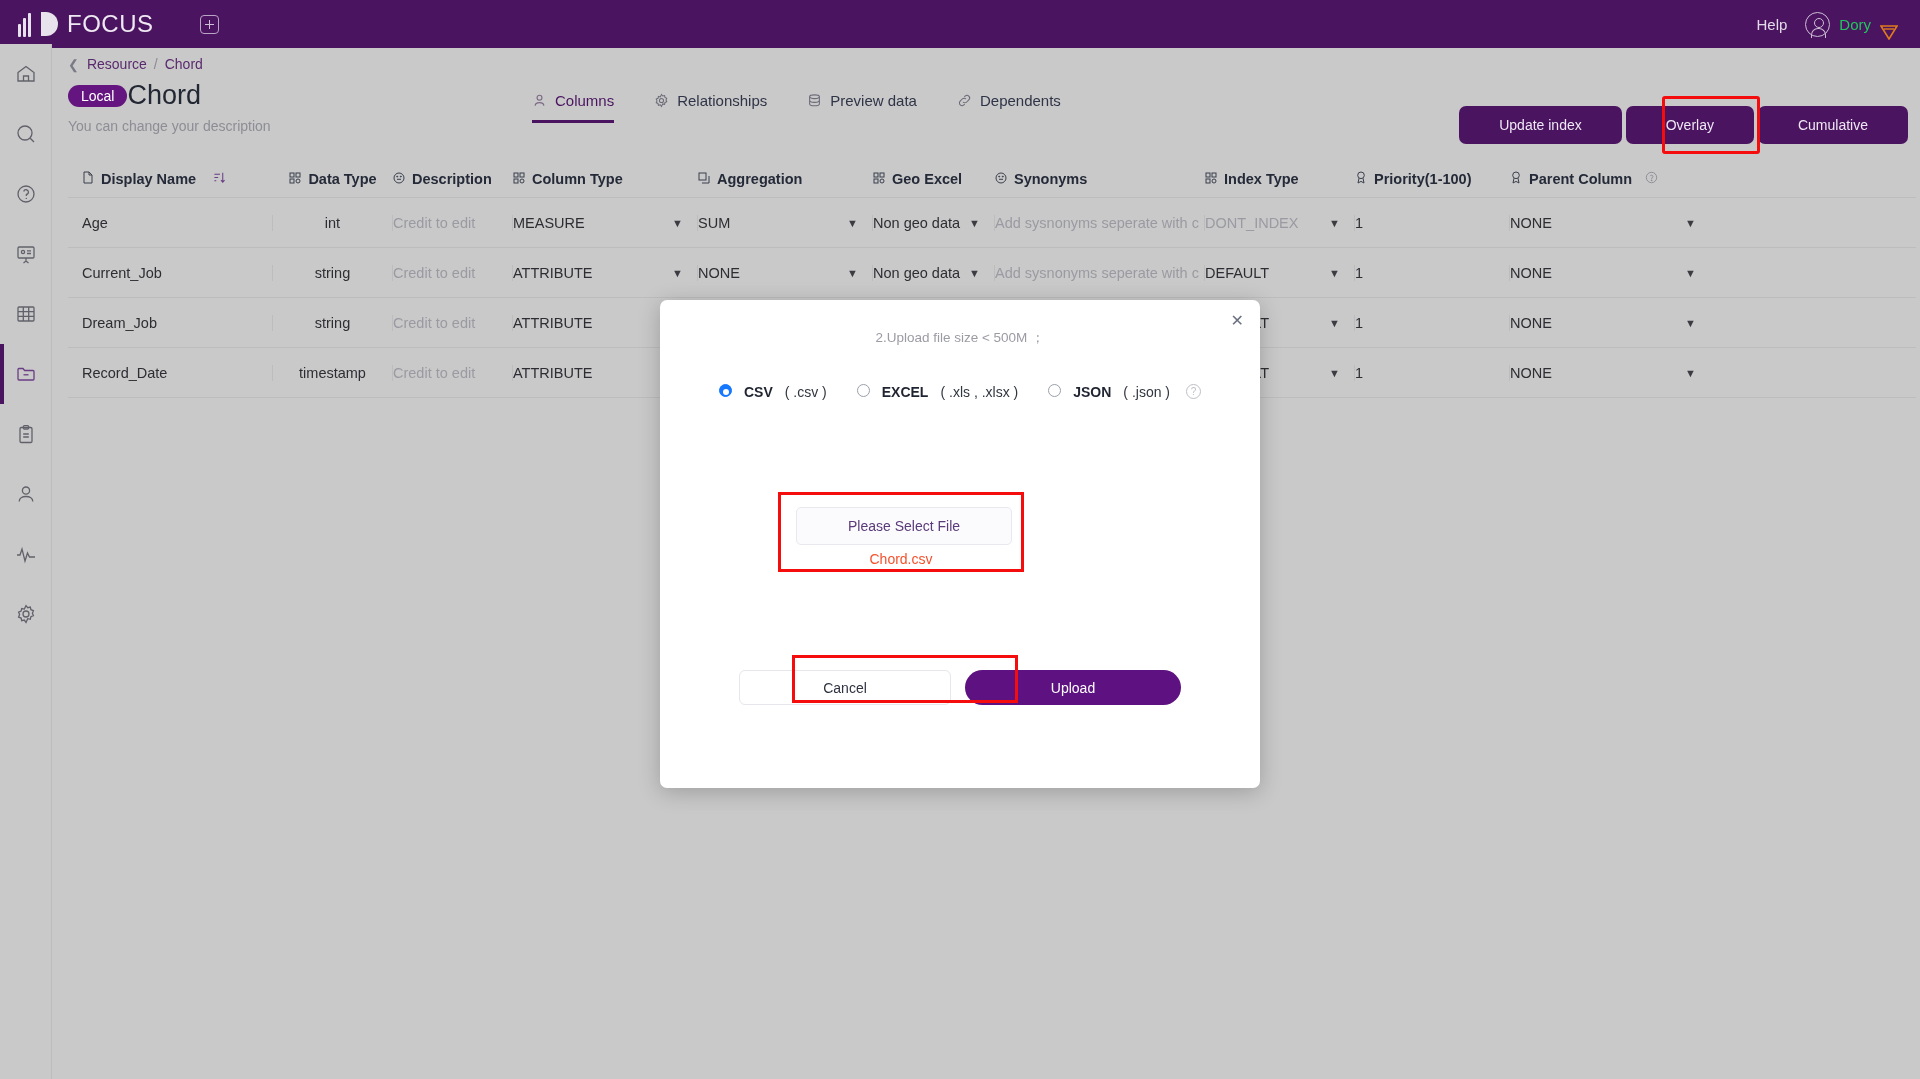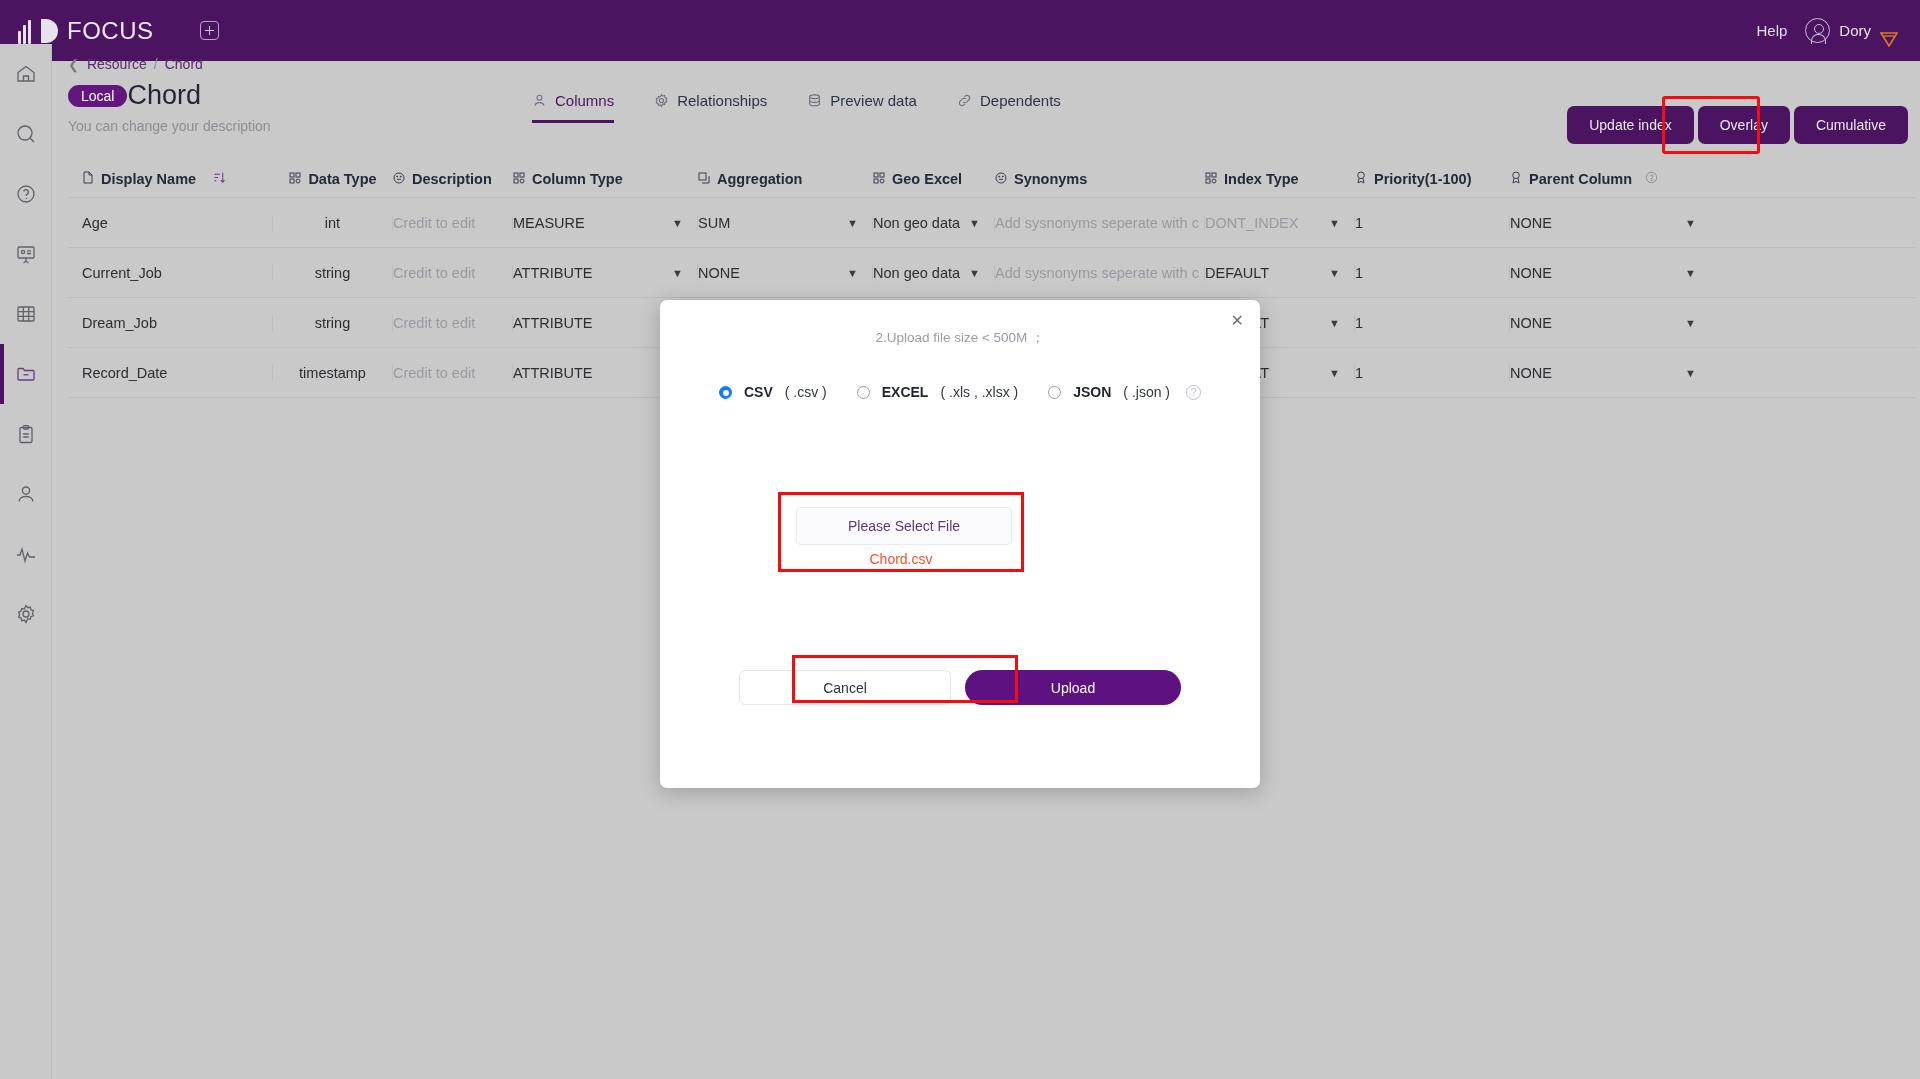--- a/index.html
+++ b/index.html
@@ -5,21 +5,21 @@
   * { box-sizing: border-box; margin: 0; padding: 0; }
   html, body {
     width: 1920px; height: 1079px;
     font-family: "Liberation Sans", sans-serif;
     background: #c9c9c9;
     overflow: hidden;
   }
 
   
   .topbar {
-    position: absolute; left: 0; top: 0; width: 1920px; height: 61px;
+    position: absolute; left: 0; top: 0; width: 1920px; height: 48px;
     background: #4a1460; display: flex; align-items: center;
   }
   .logo-wrap { display: flex; align-items: center; margin-left: 18px; gap: 9px; }
   .logo-mark { display: flex; align-items: flex-end; height: 26px; gap: 2px; }
   .logo-mark i { display: block; width: 3px; background: #e8e2ec; border-radius: 1px; }
   .logo-mark i:nth-child(1) { height: 13px; }
   .logo-mark i:nth-child(2) { height: 19px; }
   .logo-mark i:nth-child(3) { height: 24px; }
   .logo-d { width: 17px; height: 24px; background: #e8e2ec;
             border-radius: 0 13px 13px 0; margin-left: 1px; }
@@ -41,21 +41,21 @@
     position: relative;
   }
   .avatar-ring::before {
     content:""; position:absolute; left:8px; top:5px; width:8px; height:8px;
     border-radius:50%; border:1.4px solid #cdbed6;
   }
   .avatar-ring::after {
     content:""; position:absolute; left:5px; top:15px; width:13px; height:9px;
     border-radius:7px 7px 0 0; border:1.4px solid #cdbed6; border-bottom:none;
   }
-  .user-name { color: #e5e5e5; font-size: 15px; }
+  .user-name { color: #22c55e; font-size: 15px; }
   .badge-diamond {
     width: 0; height: 0; border-left: 9px solid transparent;
     border-right: 9px solid transparent; border-top: 14px solid transparent;
     position: relative;
   }
   .badge-diamond svg { position: absolute; left: -9px; top: -7px; }
 
   
   .rail {
     position: absolute; left: 0; top: 44px; width: 52px; height: 1035px;
@@ -106,21 +106,21 @@
     border-bottom: 3px solid transparent;
   }
   .tab.active { color: #4a1460; border-bottom-color: #4a1460; }
   .tab svg { display: block; }
 
   .actions {
     position: absolute; right: 12px; top: 62px; display: flex; gap: 4px;
   }
   .btn-purple {
     background: #4a1460; color: #efe7f3; font-size: 14px;
-    border: none; border-radius: 7px; padding: 11px 22px; cursor: pointer;
+    border: none; border-radius: 7px; padding: 11px 40px; cursor: pointer;
   }
   .hl-overlay {
     position: absolute; left: 1610px; top: 52px; width: 98px; height: 58px;
     border: 3px solid #f50c0c; border-radius: 3px; pointer-events: none;
   }
 
   
   .table { position: absolute; left: 16px; top: 116px; width: 1848px; }
   .thead, .trow { display: flex; text-align: right; }
   .thead { height: 38px; border-bottom: 1px solid #bdbdbd; }
@@ -162,21 +162,21 @@
   }
   .modal-title .quoted { margin-left: 14px; }
   .modal-note {
     text-align: center; color: #9b9ba4; font-size: 13.5px;
     margin-top: 26px; line-height: 1.8;
   }
   .radios {
     display: flex; justify-content: center; align-items: center;
     gap: 30px; margin-top: 34px; font-size: 14px; color: #1f2430;
   }
-  .radio-opt { display: flex; align-items: center; gap: 12px; }
+  .radio-opt { display: flex; gap: 12px; }
   .radio-dot {
     width: 13px; height: 13px; border-radius: 50%;
     border: 1.5px solid #9aa0ab; background: #fff; position: relative;
   }
   .radio-opt.on .radio-dot { border-color: #1677ff; background: #1677ff; }
   .radio-opt.on .radio-dot::after {
     content: ""; position: absolute; left: 3.5px; top: 3.5px;
     width: 6px; height: 6px; background: #fff; border-radius: 50%;
   }
   .radio-strong { font-weight: bold; }

